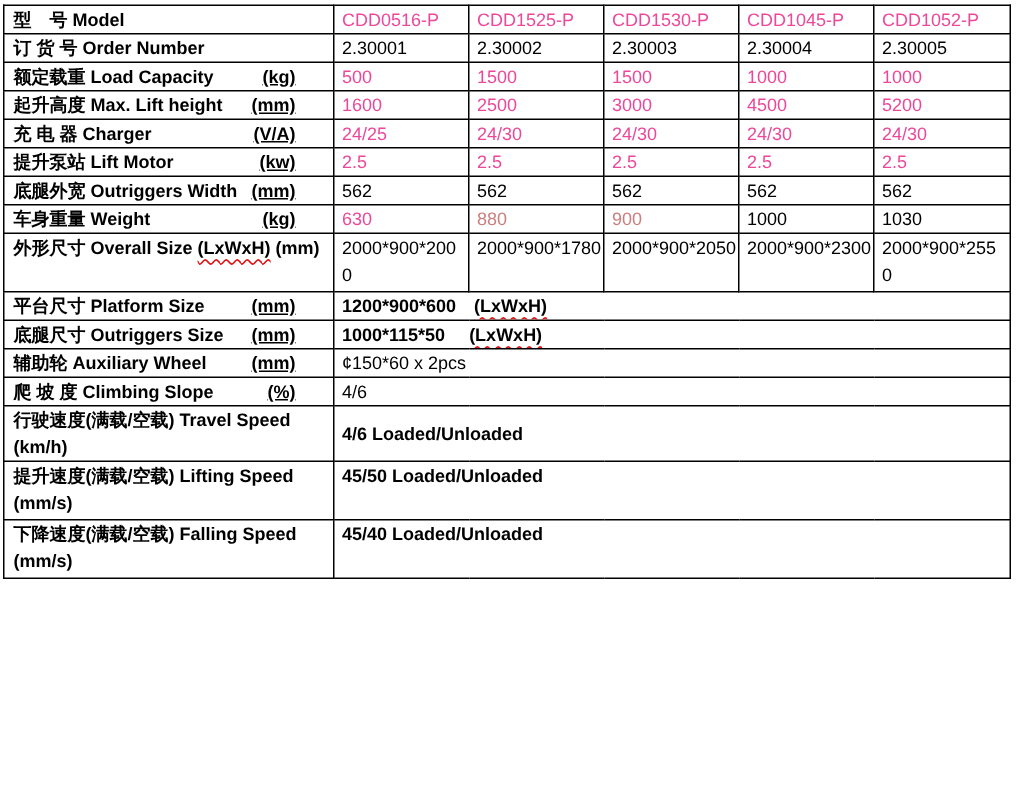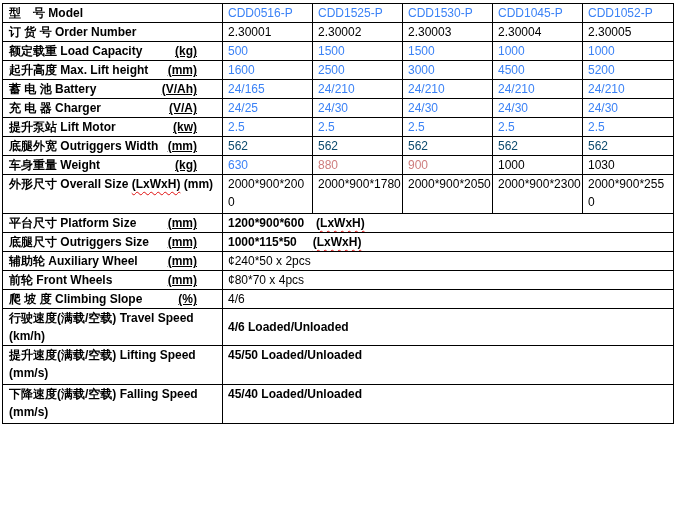--- a/index.html
+++ b/index.html
@@ -22,22 +22,22 @@
     overflow: hidden;
     white-space: pre-line;
   }
   tr.h1 td { height: 18px; }
   tr.h2 td { height: 38px; vertical-align: top; }
   td.lab { font-weight: bold; }
   .labrow { display: flex; justify-content: space-between; align-items: flex-start; }
   .labrow .unit { padding-right: 22px; white-space: nowrap; text-decoration: underline; }
   td.val { padding-left: 5px; }
   .bold { font-weight: bold; }
-  .blue  { color: #3b82f6; }
-  .azure { color: #0c4a6e; margin-top: 34px; }
+  .blue  { color: #ec4899; }
+  .azure { color: #000000; margin-top: 34px; }
   .rose  { color: #CE7D7D; }
   .black { color: #000000; }
   .sq {
     text-decoration: underline;
     text-decoration-style: wavy;
     text-decoration-color: #E01010;
     text-decoration-thickness: 1px;
     text-underline-offset: 3px;
   }
   .ml1 { margin-left: 12px; }
@@ -86,28 +86,20 @@
 
   <tr class="h1">
     <td class="lab"><div class="labrow"><span>起升高度 Max. Lift height</span><span class="unit">(mm)</span></div></td>
     <td class="val blue">1600</td>
     <td class="val blue">2500</td>
     <td class="val blue">3000</td>
     <td class="val blue">4500</td>
     <td class="val blue">5200</td>
   </tr>
 
-  <tr class="h1">
-    <td class="lab"><div class="labrow"><span>蓄 电 池 Battery</span><span class="unit">(V/Ah)</span></div></td>
-    <td class="val blue">24/165</td>
-    <td class="val blue">24/210</td>
-    <td class="val blue">24/210</td>
-    <td class="val blue">24/210</td>
-    <td class="val blue">24/210</td>
-  </tr>
 
   <tr class="h1">
     <td class="lab"><div class="labrow"><span>充 电 器 Charger</span><span class="unit">(V/A)</span></div></td>
     <td class="val blue">24/25</td>
     <td class="val blue">24/30</td>
     <td class="val blue">24/30</td>
     <td class="val blue">24/30</td>
     <td class="val blue">24/30</td>
   </tr>
 
@@ -157,27 +149,23 @@
 
 
   <tr class="h1">
     <td class="lab"><div class="labrow"><span>底腿尺寸 Outriggers Size</span><span class="unit">(mm)</span></div></td>
     <td class="val bold" colspan="5"><span>1000*115*50</span><span class="sq ml2">(LxWxH)</span></td>
   </tr>
 
 
   <tr class="h1">
     <td class="lab"><div class="labrow"><span>辅助轮 Auxiliary Wheel</span><span class="unit">(mm)</span></div></td>
-    <td class="val" colspan="5">¢240*50 x 2pcs</td>
+    <td class="val" colspan="5">¢150*60 x 2pcs</td>
   </tr>
 
-  <tr class="h1">
-    <td class="lab"><div class="labrow"><span>前轮 Front Wheels</span><span class="unit">(mm)</span></div></td>
-    <td class="val" colspan="5">¢80*70 x 4pcs</td>
-  </tr>
 
   <tr class="h1">
     <td class="lab"><div class="labrow"><span>爬 坡 度 Climbing Slope</span><span class="unit">(%)</span></div></td>
     <td class="val" colspan="5">4/6</td>
   </tr>
 
 
   <tr class="h1">
     <td class="lab"><div class="labrow"><span>行驶速度(满载/空载) Travel Speed (km/h)</span></div></td>
     <td class="val bold" colspan="5">4/6 Loaded/Unloaded</td>

